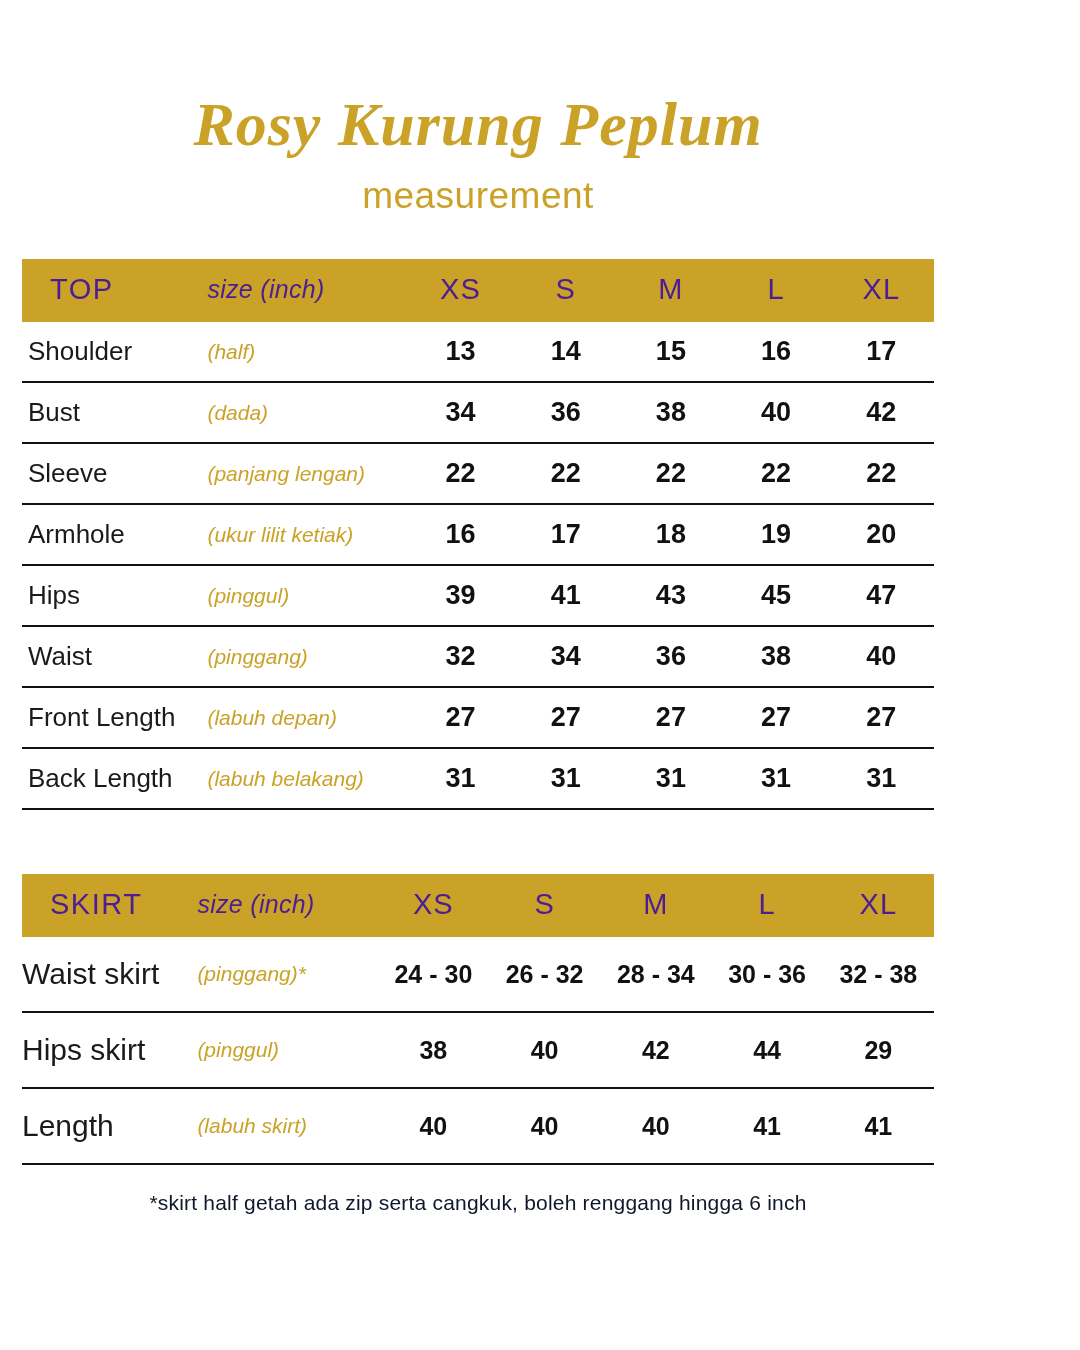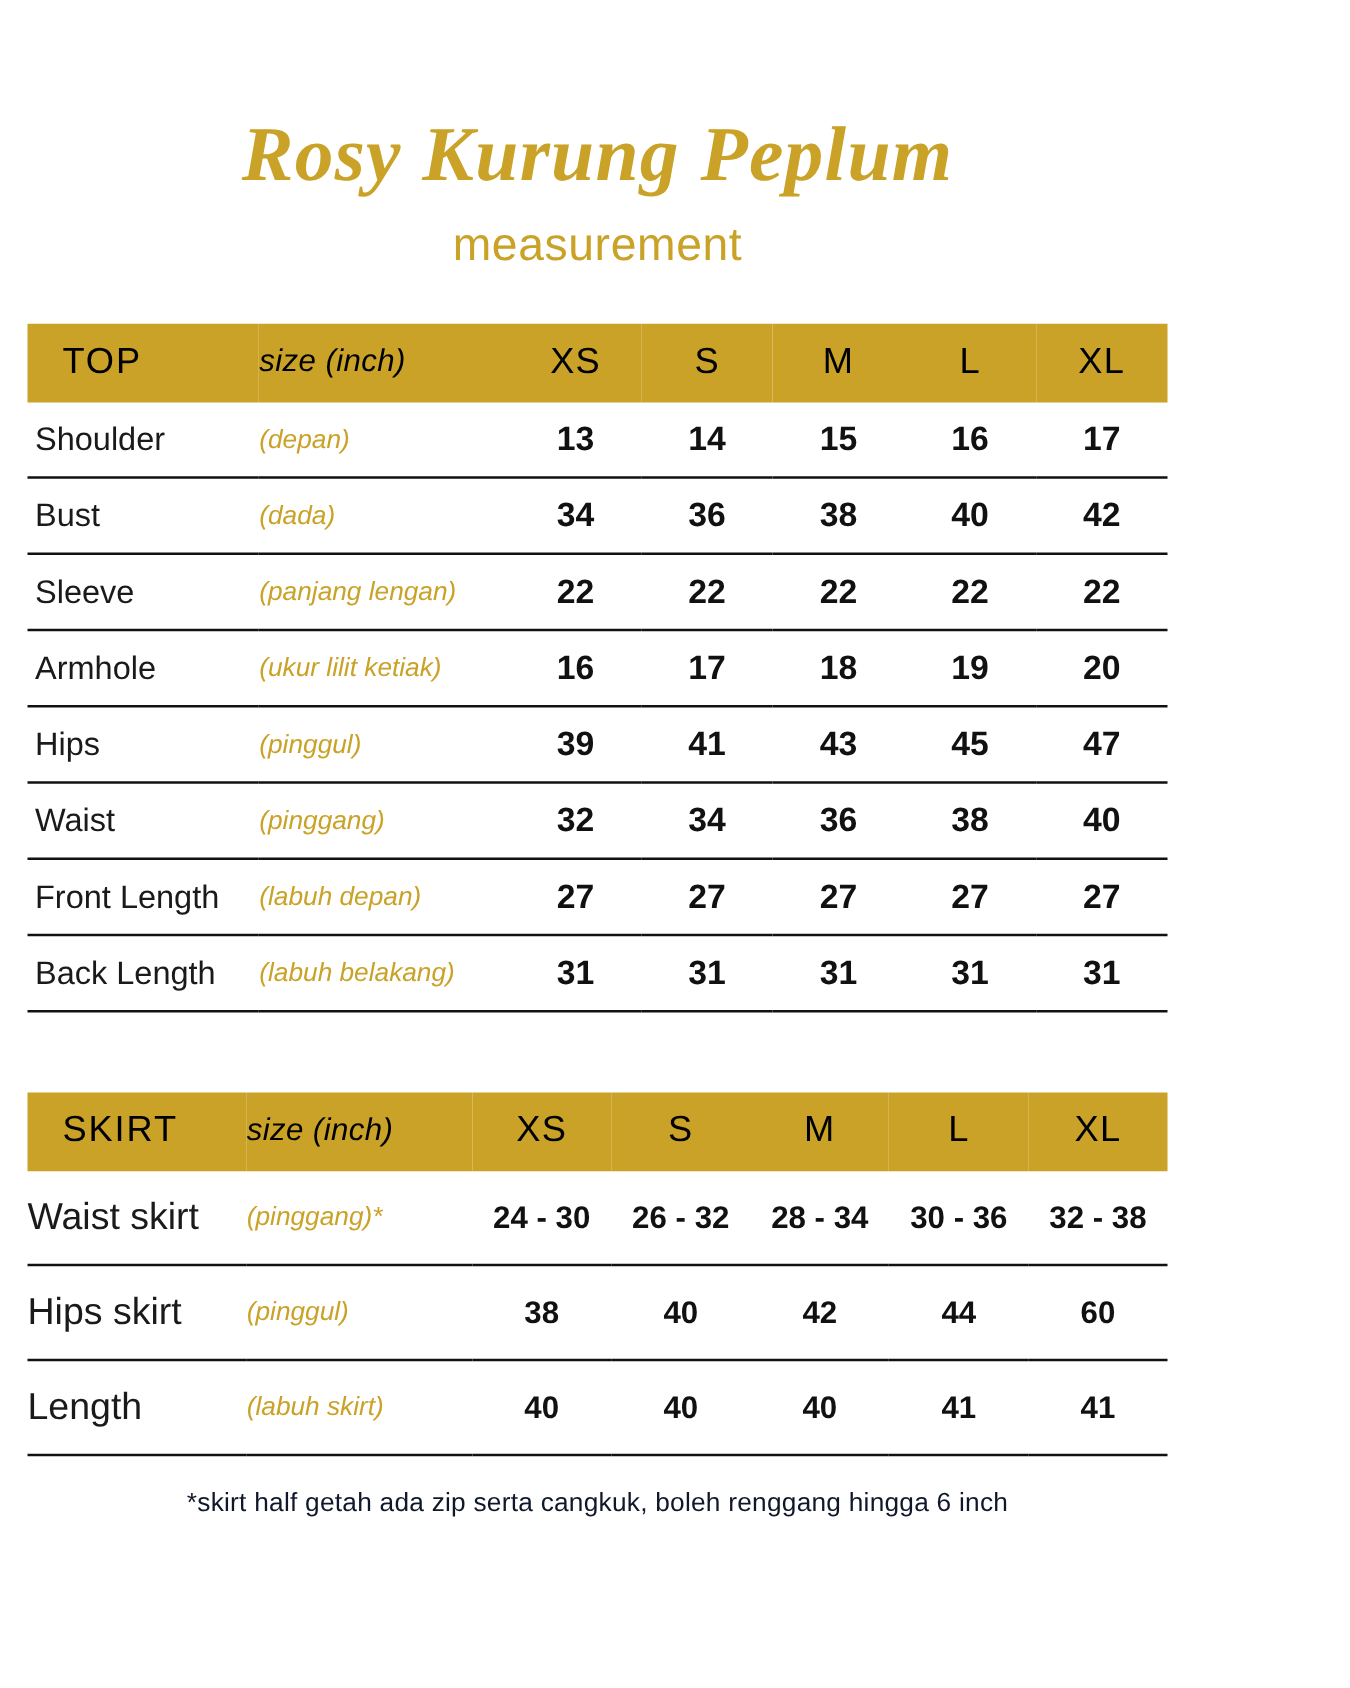--- a/index.html
+++ b/index.html
@@ -52,21 +52,21 @@
   .top-block { margin-top: 42px; }
   .skirt-block { margin-top: 64px; }
 
   table {
     width: 100%;
     border-collapse: collapse;
     table-layout: fixed;
   }
   thead th {
     background: #c9a227;
-    color: #000000;
+    color: #4c1d95;
     font-weight: 400;
     padding: 14px 0 16px 0;
     vertical-align: middle;
   }
   .hdr-cat {
     text-align: left;
     padding-left: 28px !important;
     font-size: 29px;
     letter-spacing: 1.5px;
   }
@@ -163,21 +163,21 @@
           <th class="hdr-sz">XS</th>
           <th class="hdr-sz">S</th>
           <th class="hdr-sz">M</th>
           <th class="hdr-sz">L</th>
           <th class="hdr-sz">XL</th>
         </tr>
       </thead>
       <tbody>
         <tr>
           <td class="cell-name">Shoulder</td>
-          <td class="cell-alias">(depan)</td>
+          <td class="cell-alias">(half)</td>
           <td class="cell-val">13</td>
           <td class="cell-val">14</td>
           <td class="cell-val">15</td>
           <td class="cell-val">16</td>
           <td class="cell-val">17</td>
         </tr>
         <tr>
           <td class="cell-name">Bust</td>
           <td class="cell-alias">(dada)</td>
           <td class="cell-val">34</td>
@@ -276,21 +276,21 @@
           <td class="cell-val">30 - 36</td>
           <td class="cell-val">32 - 38</td>
         </tr>
         <tr>
           <td class="cell-name">Hips skirt</td>
           <td class="cell-alias">(pinggul)</td>
           <td class="cell-val">38</td>
           <td class="cell-val">40</td>
           <td class="cell-val">42</td>
           <td class="cell-val">44</td>
-          <td class="cell-val">60</td>
+          <td class="cell-val">29</td>
         </tr>
         <tr>
           <td class="cell-name">Length</td>
           <td class="cell-alias">(labuh skirt)</td>
           <td class="cell-val">40</td>
           <td class="cell-val">40</td>
           <td class="cell-val">40</td>
           <td class="cell-val">41</td>
           <td class="cell-val">41</td>
         </tr>

